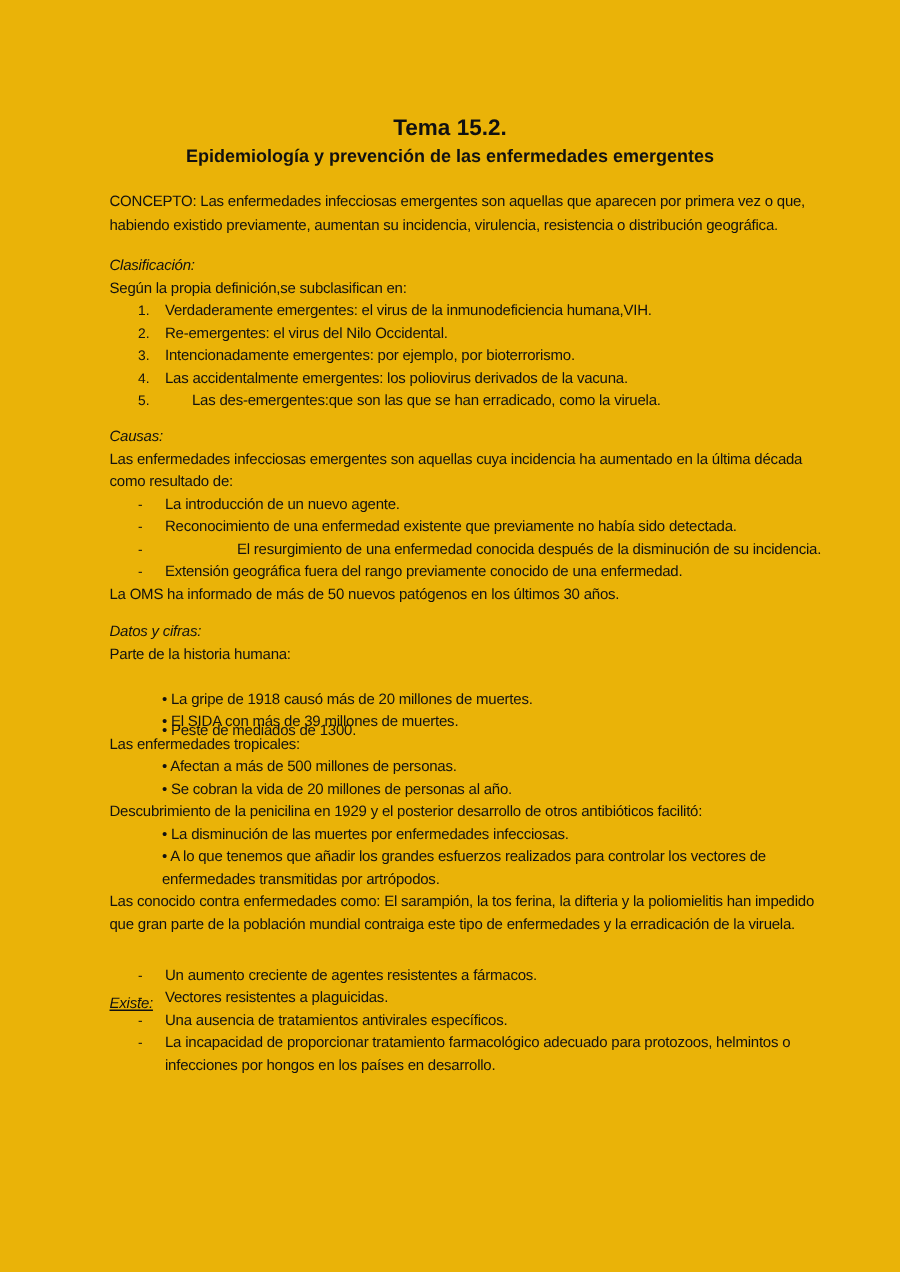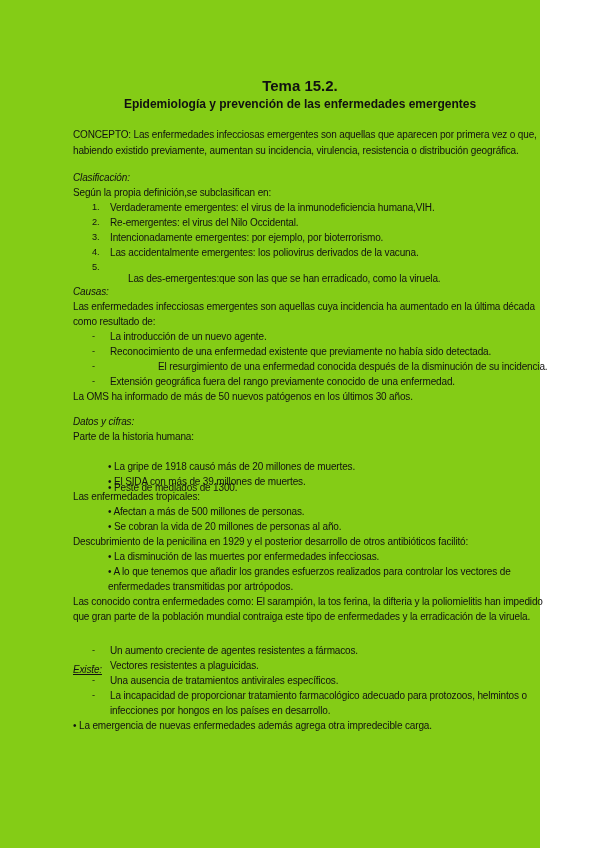--- a/index.html
+++ b/index.html
@@ -1,18 +1,18 @@
 <!DOCTYPE html>
 <html><head>
 <meta charset="utf-8">
 <style>
   html, body { margin: 0; padding: 0; background: #ffffff; }
   body { width: 600px; height: 848px; position: relative; overflow: hidden;
          font-family: "Liberation Sans", "DejaVu Sans", sans-serif; color: #111; }
-  .page { position: absolute; left: 0; top: 0; width: 540px; height: 848px; background: #84cc16; }
+  .page { position: absolute; left: 0; top: 0; width: 600px; height: 848px; background: #eab308; }
   .t1, .t2 { position: absolute; left: 0; width: 600px; text-align: center; font-weight: bold; }
   .t1 { top: 77px; font-size: 15px; }
   .t2 { top: 97px; font-size: 12px; }
   .line { position: absolute; font-size: 10px; white-space: nowrap; letter-spacing: -0.15px; }
   .it { font-style: italic; }
   .ul { text-decoration: underline; font-style: italic; }
   .num { position: absolute; font-size: 9.2px; }
   .dash { position: absolute; font-size: 9.2px; }
 </style>
 </head>
@@ -31,21 +31,21 @@
 
   <div class="num" style="left:92px;top:202px;">1.</div>
   <div class="line" style="left:110px;top:202px;">Verdaderamente emergentes: el virus de la inmunodeficiencia humana,VIH.</div>
   <div class="num" style="left:92px;top:217px;">2.</div>
   <div class="line" style="left:110px;top:217px;">Re-emergentes: el virus del Nilo Occidental.</div>
   <div class="num" style="left:92px;top:232px;">3.</div>
   <div class="line" style="left:110px;top:232px;">Intencionadamente emergentes: por ejemplo, por bioterrorismo.</div>
   <div class="num" style="left:92px;top:247px;">4.</div>
   <div class="line" style="left:110px;top:247px;">Las accidentalmente emergentes: los poliovirus derivados de la vacuna.</div>
   <div class="num" style="left:92px;top:262px;">5.</div>
-  <div class="line" style="left:110px;top:273px;padding-left:18px;">Las des-emergentes:que son las que se han erradicado, como la viruela.</div>
+  <div class="line" style="left:110px;top:262px;padding-left:18px;">Las des-emergentes:que son las que se han erradicado, como la viruela.</div>
 
   <div class="line it" style="left:73px;top:286px;">Causas:</div>
   <div class="line" style="left:73px;top:301px;">Las enfermedades infecciosas emergentes son aquellas cuya incidencia ha aumentado en la última década</div>
   <div class="line" style="left:73px;top:316px;">como resultado de:</div>
 
   <div class="dash" style="left:92px;top:331px;">-</div>
   <div class="line" style="left:110px;top:331px;">La introducción de un nuevo agente.</div>
   <div class="dash" style="left:92px;top:346px;">-</div>
   <div class="line" style="left:110px;top:346px;">Reconocimiento de una enfermedad existente que previamente no había sido detectada.</div>
   <div class="dash" style="left:92px;top:361px;">-</div>
@@ -72,15 +72,14 @@
   <div class="line ul" style="left:73px;top:664px;">Existe:</div>
   <div class="dash" style="left:92px;top:645px;">-</div>
   <div class="line" style="left:110px;top:645px;">Un aumento creciente de agentes resistentes a fármacos.</div>
   <div class="dash" style="left:92px;top:660px;">-</div>
   <div class="line" style="left:110px;top:660px;">Vectores resistentes a  plaguicidas.</div>
   <div class="dash" style="left:92px;top:675px;">-</div>
   <div class="line" style="left:110px;top:675px;">Una ausencia de tratamientos antivirales específicos.</div>
   <div class="dash" style="left:92px;top:690px;">-</div>
   <div class="line" style="left:110px;top:690px;">La incapacidad de proporcionar tratamiento farmacológico adecuado para protozoos, helmintos o</div>
   <div class="line" style="left:110px;top:705px;">infecciones por hongos en los países en desarrollo.</div>
-  <div class="line" style="left:73px;top:720px;">• La emergencia de  nuevas enfermedades además agrega otra  impredecible carga.</div>
 
 </div>
 
 </body></html>

